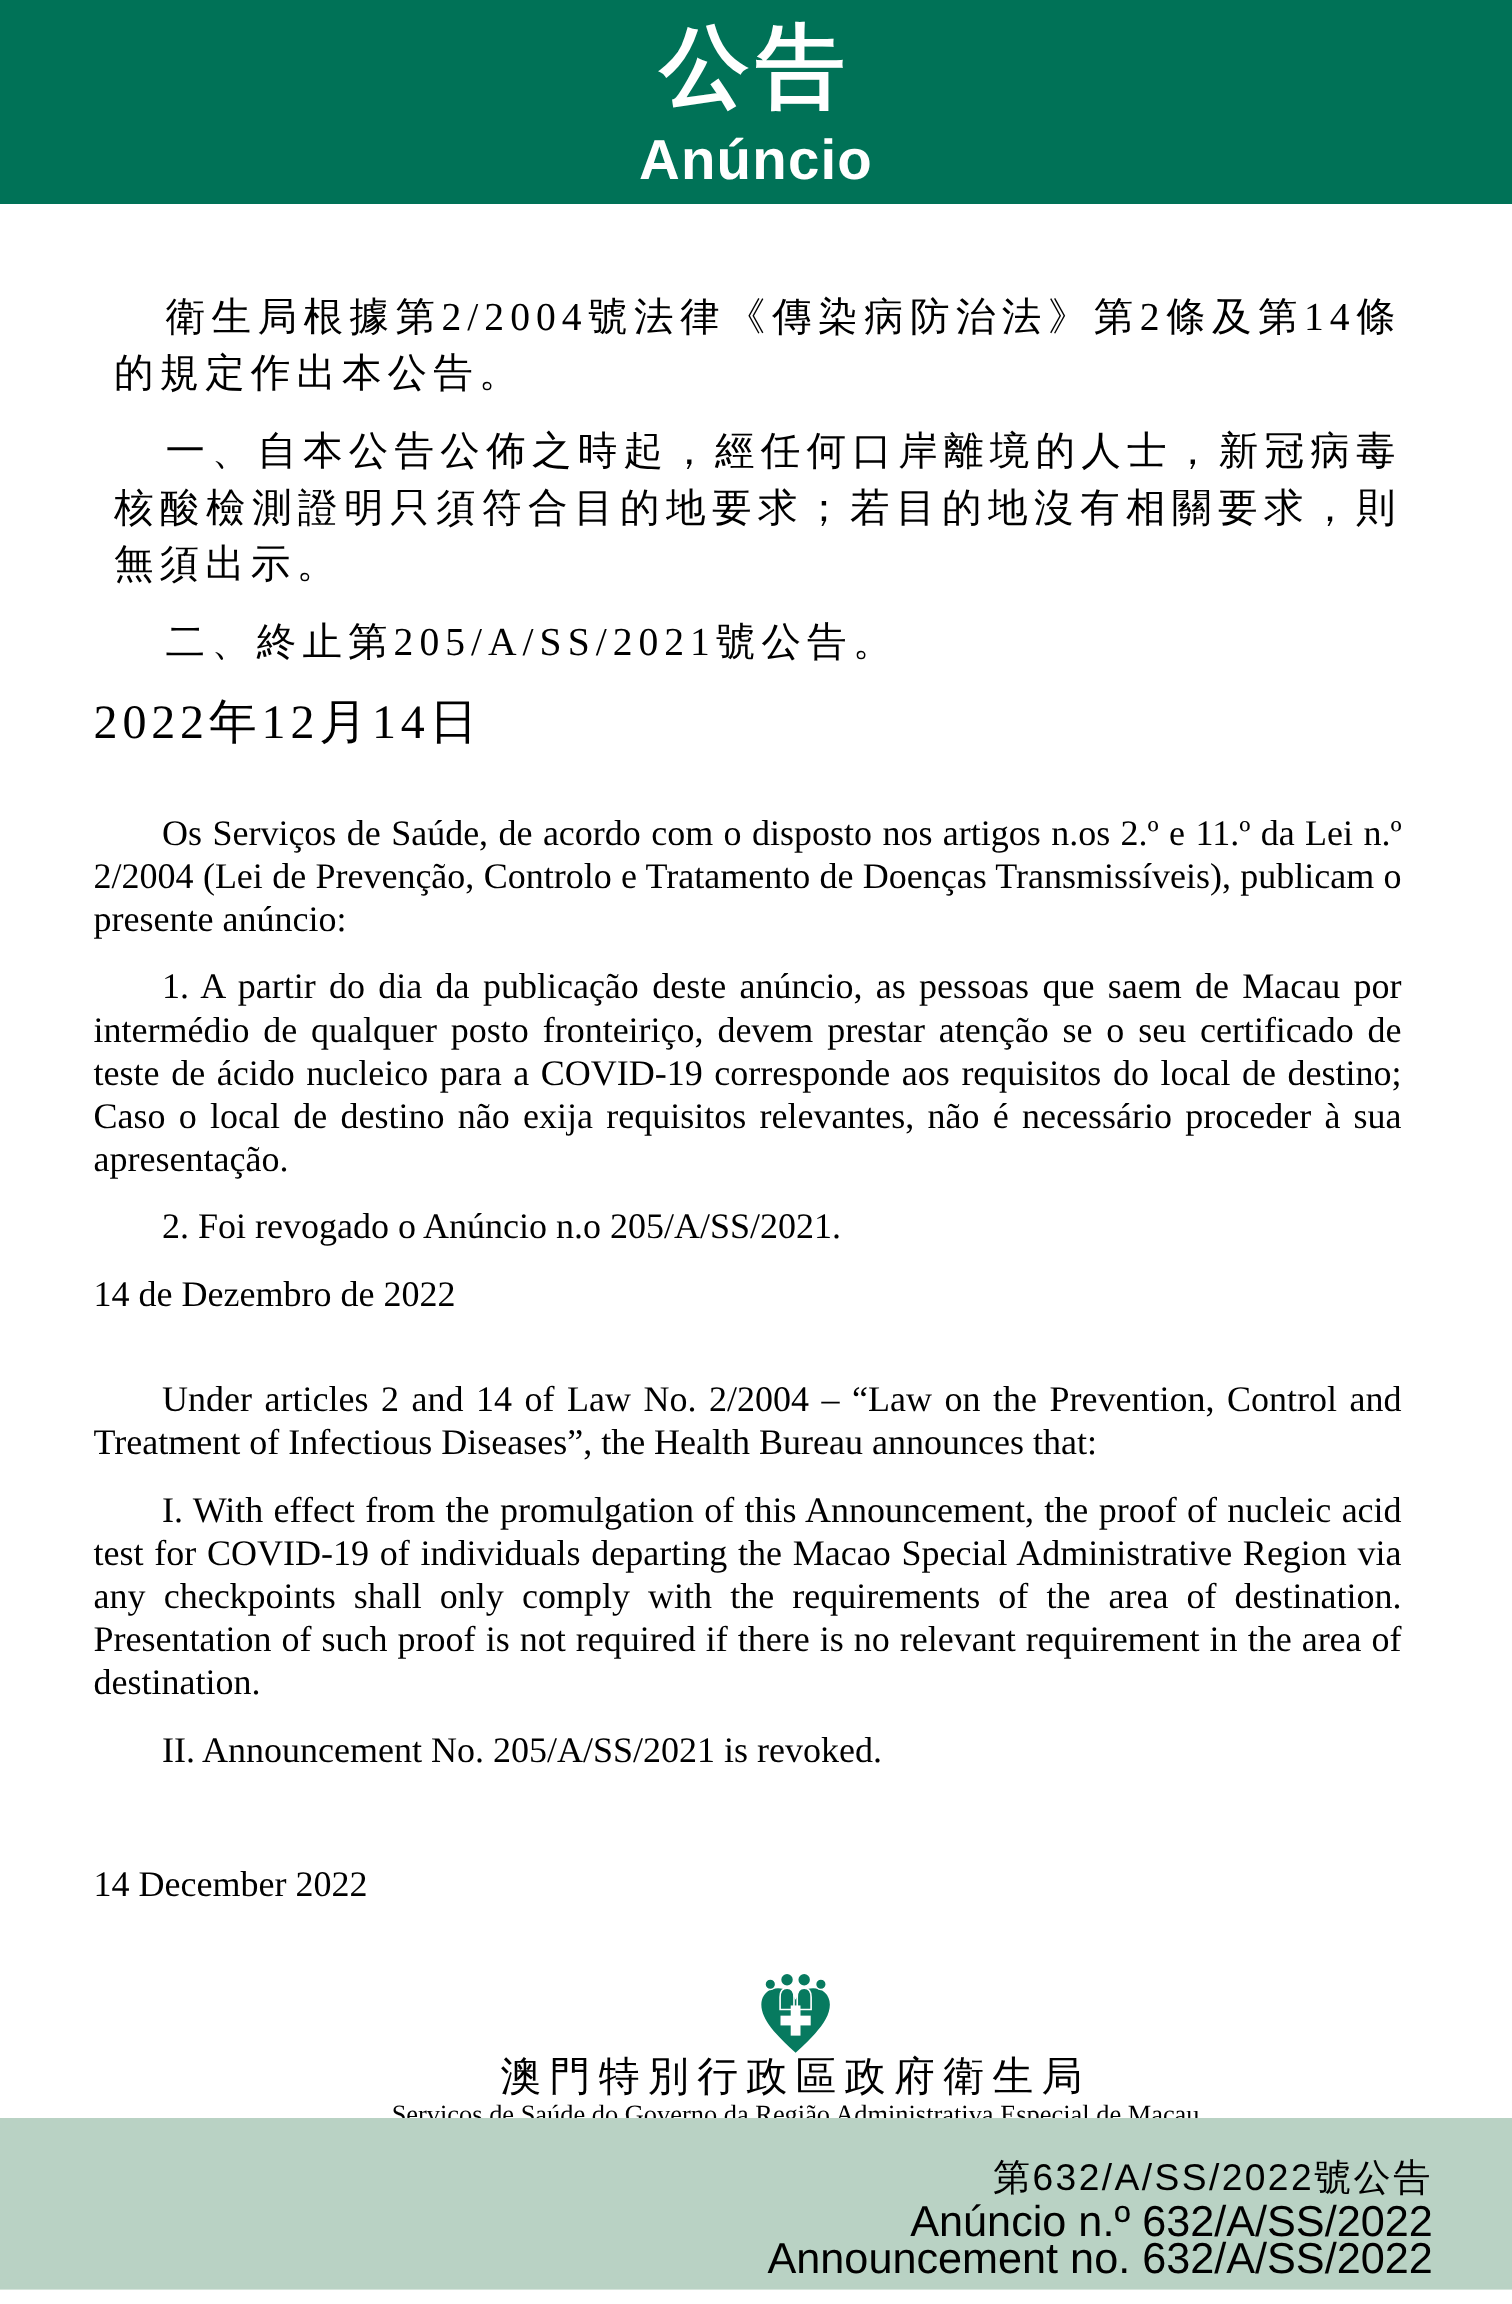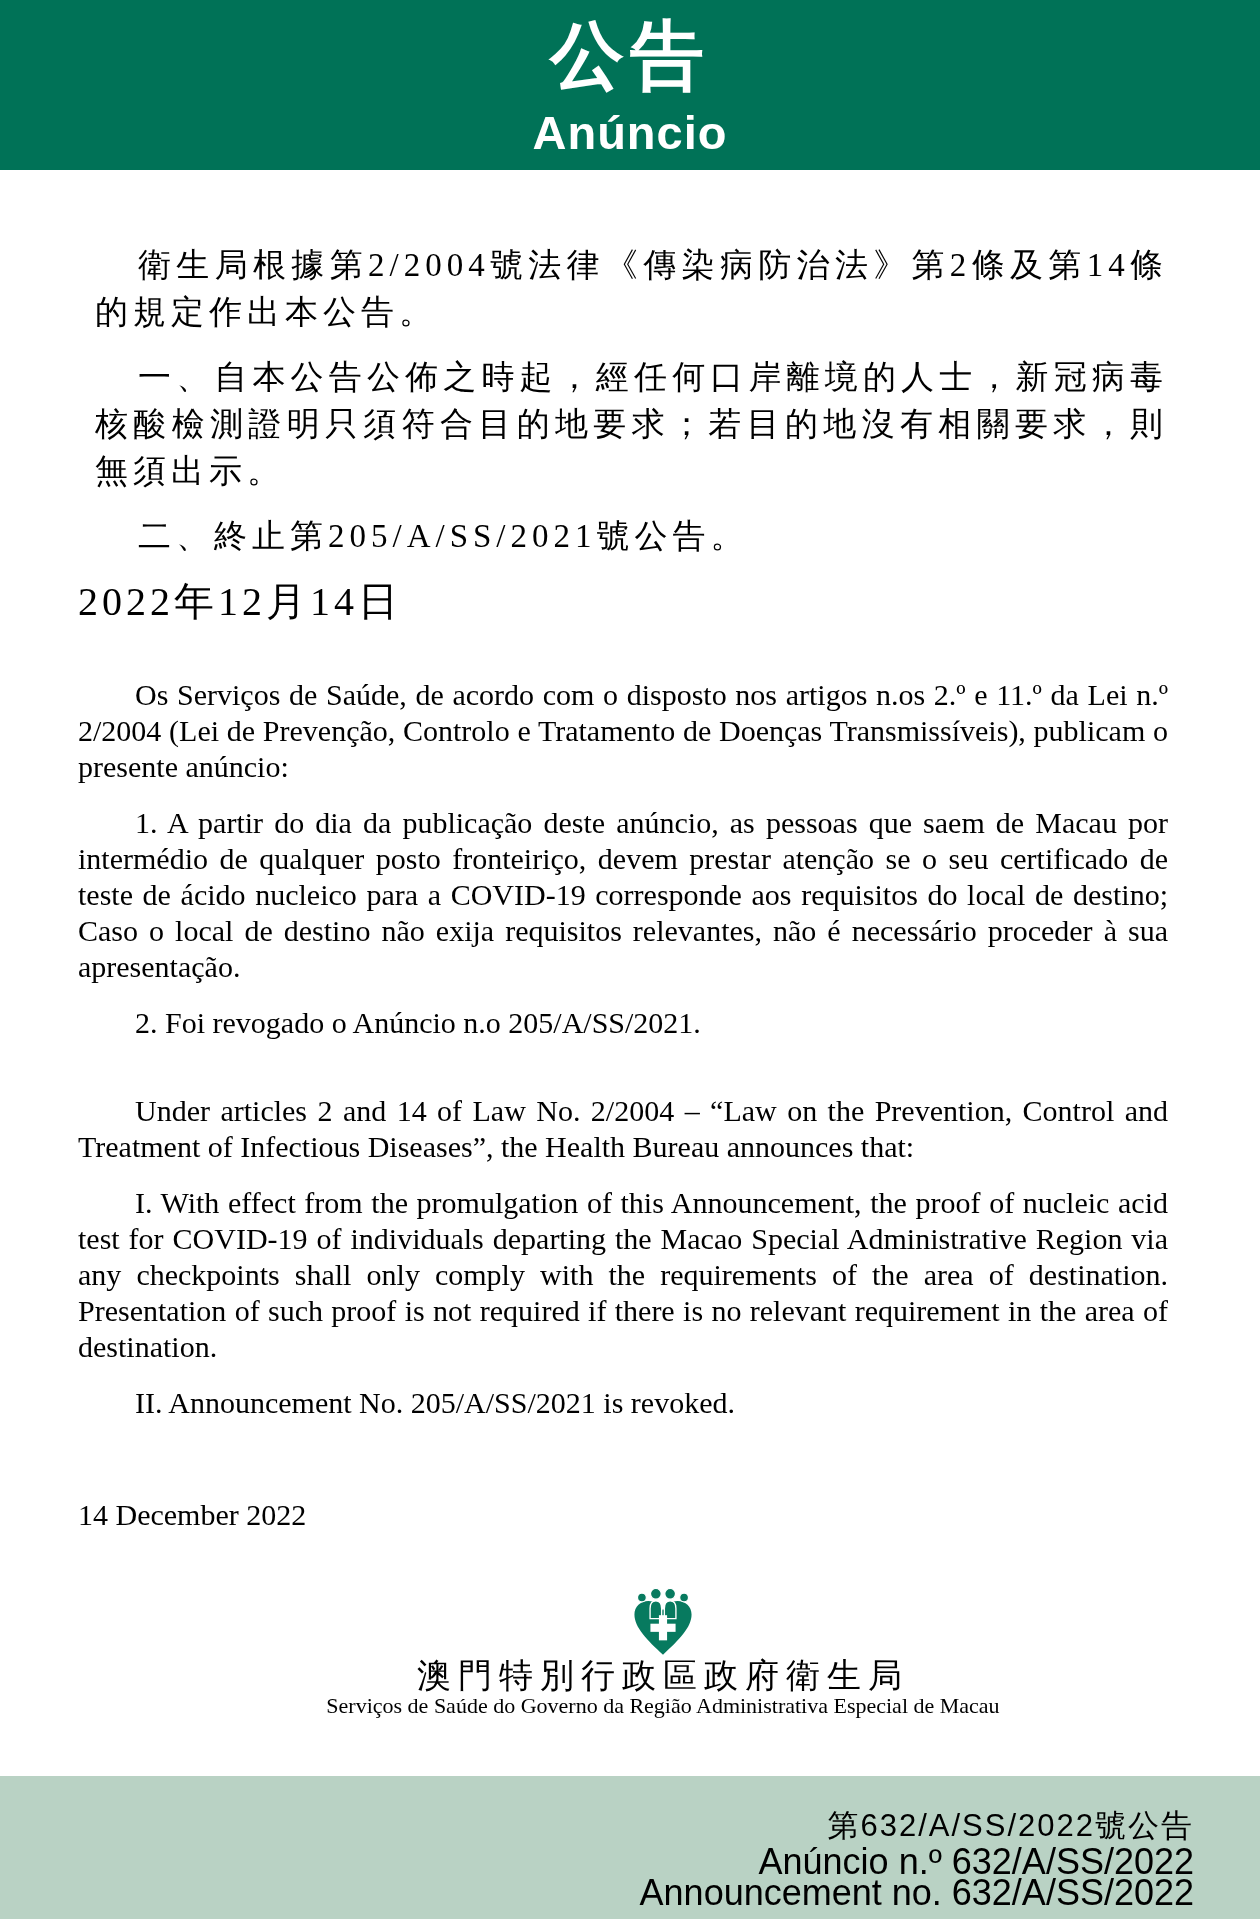--- a/index.html
+++ b/index.html
@@ -85,21 +85,21 @@
     margin-top:0px;
   }
   .org-name-pt {
     font-size:22px;
     line-height:22px;
   }
 
   
   .ref-band {
     position:absolute;
-    left:0; bottom:1px;
+    left:0; bottom:12px;
     width:1260px; height:143px;
     background:#b9d2c4;
     text-align:right;
     padding:30px 66px 13px 0;
   }
   .ref-zh {
     font-size:31px;
     line-height:40px;
     letter-spacing:2px;
   }
@@ -125,20 +125,21 @@
       <p class="zh-para">衛生局根據第2/2004號法律《傳染病防治法》第2條及第14條的規定作出本公告。</p>
       <p class="zh-para">一、自本公告公佈之時起，經任何口岸離境的人士，新冠病毒核酸檢測證明只須符合目的地要求；若目的地沒有相關要求，則無須出示。</p>
       <p class="zh-para">二、終止第205/A/SS/2021號公告。</p>
       <p class="zh-date">2022年12月14日</p>
     </div>
 
     <div class="pt-section">
       <p class="latin-para">Os Serviços de Saúde, de acordo com o disposto nos artigos n.os 2.º e 11.º da Lei n.º 2/2004 (Lei de Prevenção, Controlo e Tratamento de Doenças Transmissíveis), publicam o presente anúncio:</p>
       <p class="latin-para">1. A partir do dia da publicação deste anúncio, as pessoas que saem de Macau por intermédio de qualquer posto fronteiriço, devem prestar atenção se o seu certificado de teste de ácido nucleico para a COVID-19 corresponde aos requisitos do local de destino; Caso o local de destino não exija requisitos relevantes, não é necessário proceder à sua apresentação.</p>
       <p class="latin-para">2. Foi revogado o Anúncio n.o 205/A/SS/2021.</p>
+      <p class="latin-date pt-date">14 de Dezembro de 2022</p>
     </div>
 
     <div class="en-section">
       <p class="latin-para">Under articles 2 and 14 of Law No. 2/2004 – “Law on the Prevention, Control and Treatment of Infectious Diseases”, the Health Bureau announces that:</p>
       <p class="latin-para">I. With effect from the promulgation of this Announcement, the proof of nucleic acid test for COVID-19 of individuals departing the Macao Special Administrative Region via any checkpoints shall only comply with the requirements of the area of destination. Presentation of such proof is not required if there is no relevant requirement in the area of destination.</p>
       <p class="latin-para">II. Announcement No. 205/A/SS/2021 is revoked.</p>
       <p class="latin-date en-date">14 December 2022</p>
     </div>
 
     <div class="org-block">

